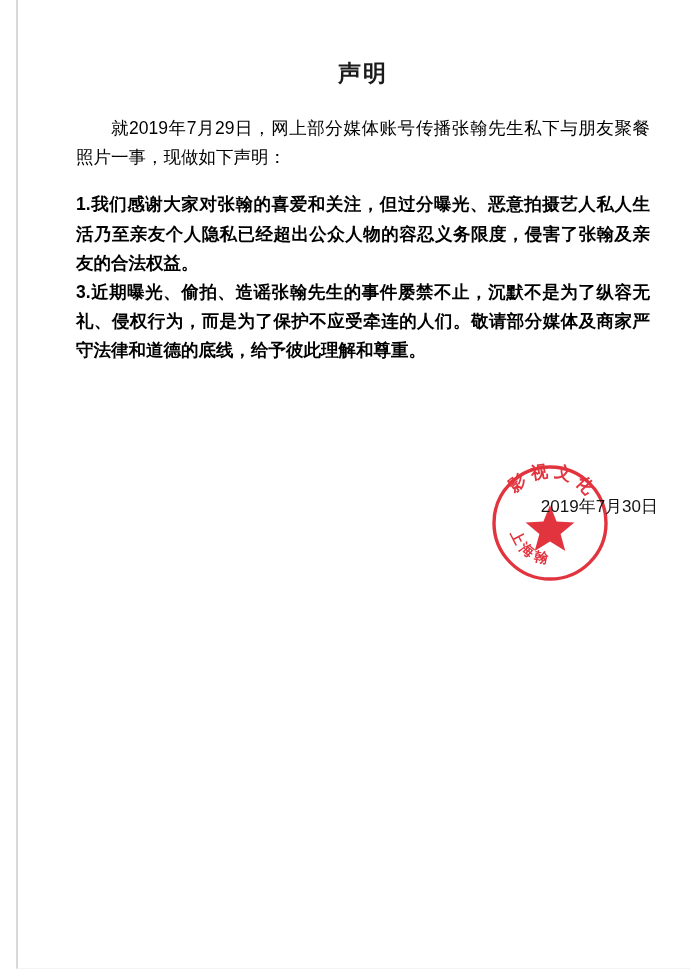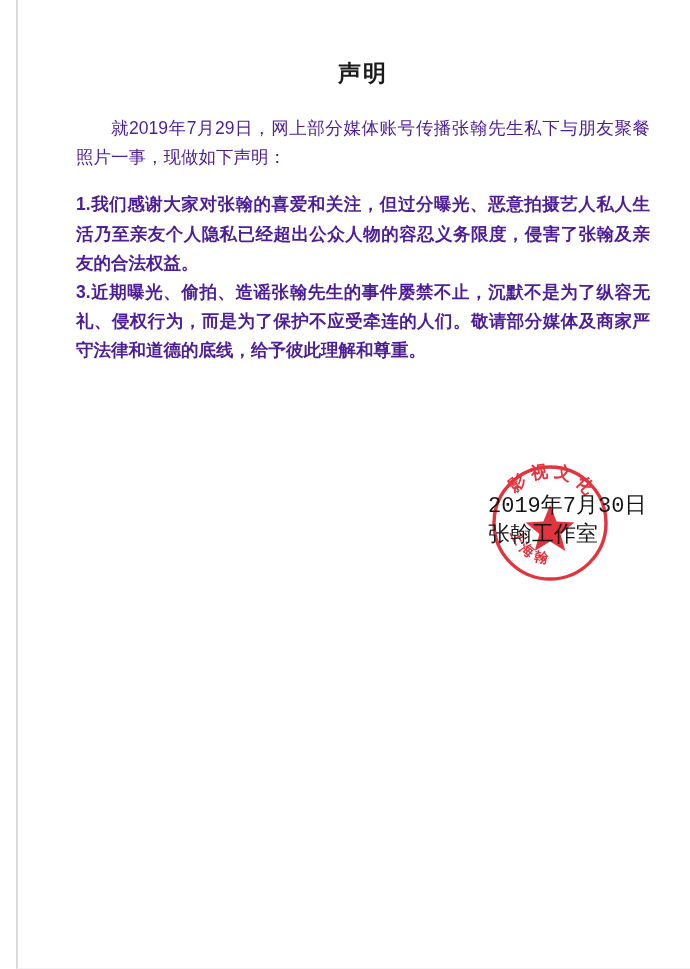--- a/index.html
+++ b/index.html
@@ -39,21 +39,21 @@
     letter-spacing: 2px;
     color: #1a1a1a;
     line-height: 30px;
   }
 
   .body-text {
     position: absolute;
     left: 58px;
     top: 114px;
     width: 574px;
-    color: #4c1d95;
+    color: #000000;
     font-size: 17.5px;
     line-height: 29.2px;
     text-align: justify;
     text-justify: inter-character;
   }
 
   .para {
     margin: 0;
     padding: 0;
   }
@@ -66,25 +66,25 @@
   .para-item {
     margin: 0;
     font-weight: bold;
   }
 
   .signature-block {
     position: absolute;
     left: 470px;
     top: 492px;
     width: 170px;
+    text-align: right;
     color: #141414;
-    font-size: 22px;
+    font-size: 17px;
     line-height: 29px;
     z-index: 5;
-    font-family: Liberation Mono, monospace;
   }
 
   .sig-line {
     display: block;
     white-space: nowrap;
   }
 
   
   .seal {
     position: absolute;
@@ -126,16 +126,15 @@
       </text>
       <text font-family="'Liberation Serif', 'DejaVu Serif', serif" font-size="14" fill="#e0232e" font-weight="bold" letter-spacing="4">
         <textPath href="#arcBottom" startOffset="8%">上海翰</textPath>
       </text>
       <polygon points="60,42 66.6,58.6 84.4,59.6 70.6,70.9 75.3,88.1 60,78.4 44.7,88.1 49.4,70.9 35.6,59.6 53.4,58.6" fill="#e0232e"></polygon>
     </svg>
   </div>
 
   <div class="signature-block">
     <span class="sig-line">2019年7月30日</span>
-    <span class="sig-line">张翰工作室</span>
   </div>
 
 </div>
 
 </body></html>

